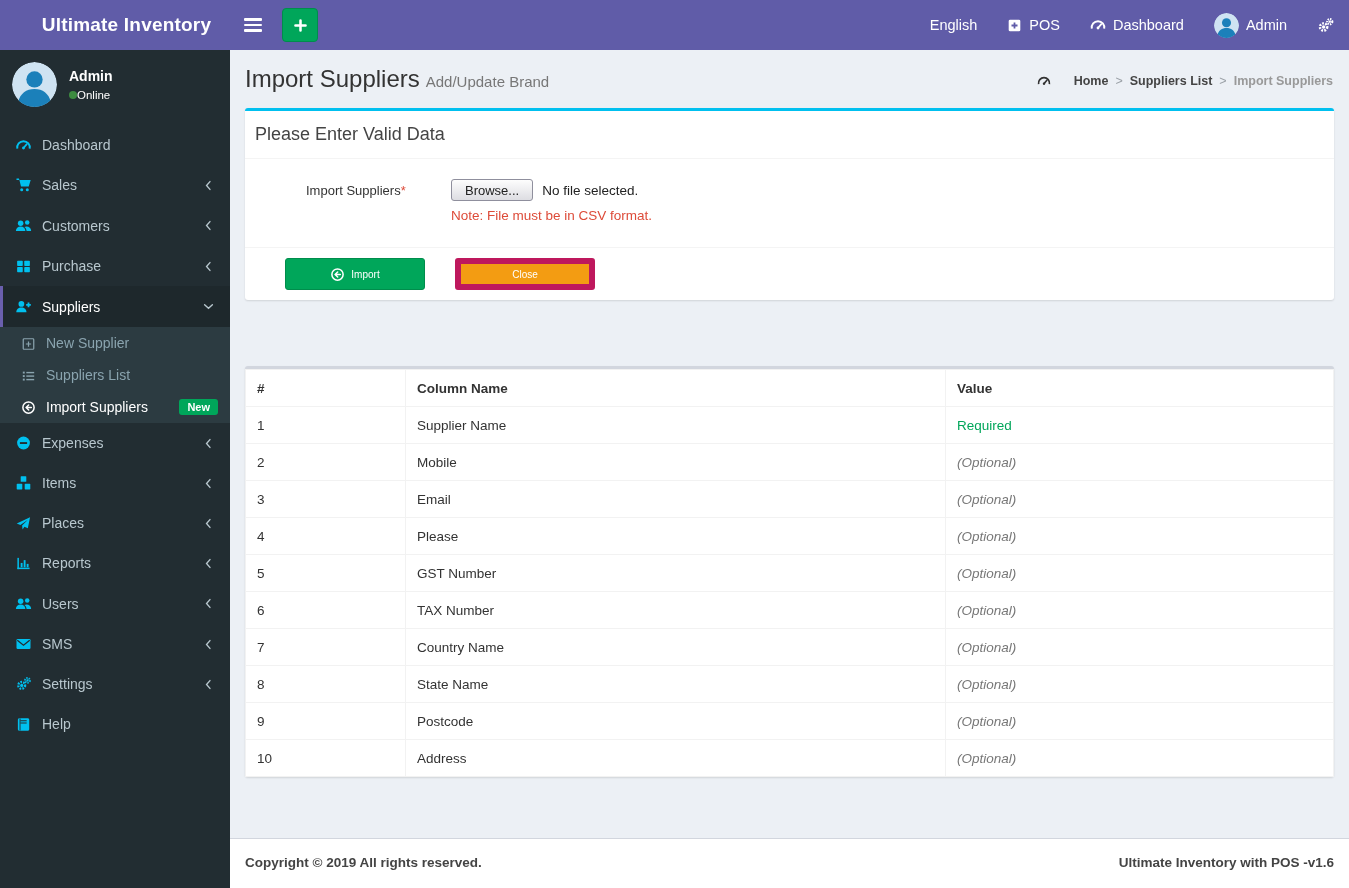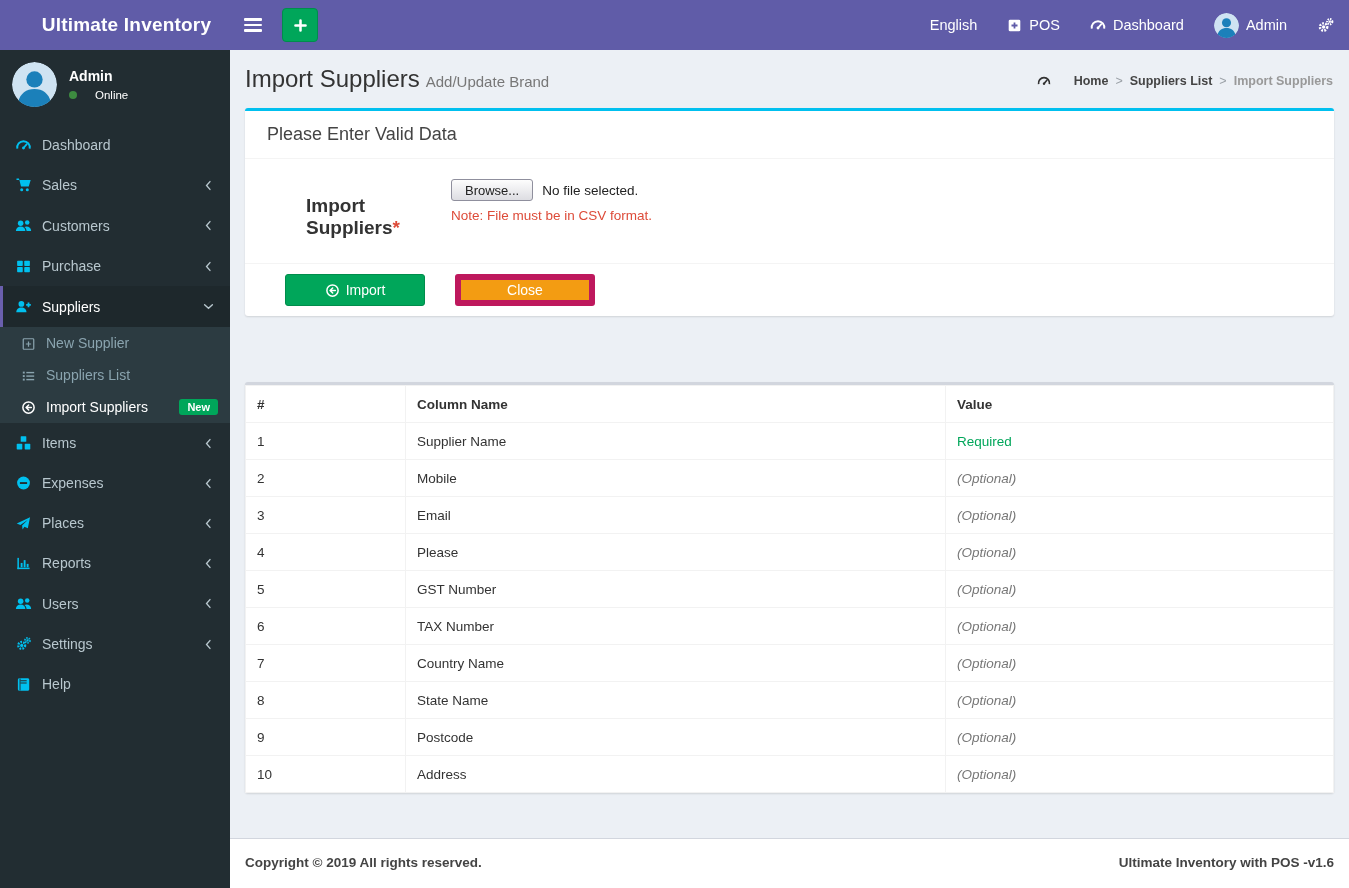--- a/index.html
+++ b/index.html
@@ -18,21 +18,21 @@
   .add-btn { width:36px; height:34px; margin:8px 0 0 6px; background:#00a65a; border:1px solid #008d4c; border-radius:4px; display:flex; align-items:center; justify-content:center; color:#fff; cursor:pointer; }
   .nav-right { margin-left:auto; display:flex; align-items:stretch; color:#fff; }
   .nav-item { display:flex; align-items:center; gap:7px; padding:0 15px; font-size:14.5px; cursor:pointer; }
   .nav-avatar { width:25px; height:25px; border-radius:50%; overflow:hidden; }
 
   
   .sidebar { position:fixed; top:50px; left:0; bottom:0; width:230px; background:#222d32; z-index:15; }
   .user-panel { display:flex; align-items:center; gap:12px; padding:12px 10px 12px 12px; }
   .user-avatar { width:45px; height:45px; border-radius:50%; overflow:hidden; flex:none; }
   .user-name { color:#fff; font-weight:bold; font-size:14px; margin-bottom:5px; }
-  .user-status { color:#fff; font-size:11.5px; display:flex; align-items:center; gap:18px; }
+  .user-status { color:#fff; font-size:11.5px; display:flex; align-items:center; gap:0; }
   .dot { width:8px; height:8px; border-radius:50%; background:#3d8b40; display:inline-block; }
   .menu { list-style:none; margin-top:6px; }
   .menu > li > a { display:flex; align-items:center; gap:10px; padding:12px 15px 12px 12px; color:#b8c7ce; font-size:14px; text-decoration:none; border-left:3px solid transparent; cursor:pointer; }
   .menu > li > a .mi { color:#00c0ef; width:17px; }
   .menu > li.active > a { background:#1e282c; color:#fff; border-left-color:#6a5fad;align-items:center; }
   .chev { margin-left:auto; color:#b8c7ce; }
   .submenu { list-style:none; background:#2c3b41; }
   .submenu a { display:flex; align-items:flex-end; gap:10px; padding:8px 12px 8px 21px; color:#8aa4af; font-size:14px; text-decoration:none; cursor:pointer; }
   .submenu a .mi { color:#8aa4af; width:15px; }
   .submenu li.active a { color:#fff; }
@@ -45,32 +45,32 @@
   .page-title { font-size:24px; font-weight:400; color:#333; display:inline-block; }
   .page-subtitle { font-size:15px; color:#777; margin-left:6px; }
   .breadcrumb { position:absolute; right:16px; top:24px; display:flex; align-items:center; font-size:12.5px; color:#444; font-weight:600; }
   .breadcrumb .bc { display:flex; align-items:center; gap:23px; cursor:pointer; }
   .breadcrumb .sep { color:#9aa0a6; margin:0 7px; font-weight:400; }
   .breadcrumb .current { color:#999; font-weight:600; cursor:default; }
 
   .box { background:#fff; border-radius:3px; box-shadow:0 1px 2px rgba(0,0,0,.12); margin:0 15px; }
   .box-info { border-top:3px solid #00c0ef; }
   .box-default { border-top:3px solid #d2d6de; }
-  .box-header { padding:13px 22px; font-size:18px; color:#444; }
+  .box-header { padding:13px 10px; font-size:18px; color:#444; }
   .box-body { border-top:1px solid #f4f4f4; padding:20px 10px 24px 10px; }
 
   .form-row { display:flex; align-items:flex-start; padding-left:51px; }
-  .form-label { width:145px; flex:none; font-weight:bold; font-size:19px; color:#333; padding-top:4px;margin-top:12px; }
+  .form-label { width:145px; flex:none; font-weight:normal; font-size:13px; color:#333; padding-top:4px; }
   .star { color:#dd4b39; }
   .file-line { display:flex; align-items:center; gap:9px; font-size:13.5px; color:#222; }
   .browse-btn { font-size:13px; color:#222; padding:2.5px 13px; background:linear-gradient(#fdfdfd,#dddde2); border:1px solid #8f8f9d; border-radius:3px; cursor:pointer; font-family:inherit; }
   .file-note { color:#dd4b39; font-size:13.5px; margin-top:7px; }
 
   .box-footer { border-top:1px solid #f4f4f4; padding:10px 10px 10px 40px; display:flex; gap:30px; }
-  .btn { width:140px; height:32px; border-radius:3px; color:#fff; font-size:14px; font-family:inherit; display:flex; align-items:center; justify-content:center; gap:6px; cursor:pointer; }
+  .btn { width:140px; height:32px; border-radius:3px; color:#fff; font-size:10px; font-family:inherit; display:flex; align-items:center; justify-content:center; gap:6px; cursor:pointer; }
   .btn-import { background:#00a65a; border:1px solid #008d4c; }
   .btn-close { background:#f39c12; border:6px solid #be185d; }
 
   .box2 { margin-top:66px; }
   .box2-header { display:flex; align-items:flex-start; justify-content:space-between; padding:10px; }
   .box2-title { font-size:18px; color:#444; padding:8px 0 14px 1px; }
   .btn-download { background:#00c0ef; border:1px solid #00acd6; color:#fff; font-size:13.5px; font-weight:600; padding:8px 14px; border-radius:3px; font-family:inherit; cursor:pointer; }
 
   table.instr { width:100%; border-collapse:collapse; font-size:13.5px; color:#333; }
   table.instr th, table.instr td { border:1px solid #f2f2f2; padding:10px 11px; text-align:left; font-weight:normal; height:37px; }
@@ -332,34 +332,34 @@
           <span>Import Suppliers</span>
           <span class="badge-new">New</span>
             </a>
           </li>
       </ul>
     </li>
 
     <li>
         <a>
       <svg class="i mi" width="16" height="16">
+            <use href="#ic-minus-circle"></use>
+          </svg>
+      <span>Expenses</span>
+      <svg class="i chev" width="13" height="13">
+            <use href="#ic-angle-left"></use>
+          </svg>
+        </a>
+      </li>
+    <li>
+        <a>
+      <svg class="i mi" width="16" height="16">
             <use href="#ic-cubes"></use>
           </svg>
       <span>Items</span>
-      <svg class="i chev" width="13" height="13">
-            <use href="#ic-angle-left"></use>
-          </svg>
-        </a>
-      </li>
-    <li>
-        <a>
-      <svg class="i mi" width="16" height="16">
-            <use href="#ic-minus-circle"></use>
-          </svg>
-      <span>Expenses</span>
       <svg class="i chev" width="13" height="13">
             <use href="#ic-angle-left"></use>
           </svg>
         </a>
       </li>
     <li>
         <a>
       <svg class="i mi" width="15" height="15">
             <use href="#ic-send"></use>
           </svg>
@@ -379,20 +379,31 @@
             <use href="#ic-angle-left"></use>
           </svg>
         </a>
       </li>
     <li>
         <a>
       <svg class="i mi" width="17" height="17">
             <use href="#ic-users"></use>
           </svg>
       <span>Users</span>
+      <svg class="i chev" width="13" height="13">
+            <use href="#ic-angle-left"></use>
+          </svg>
+        </a>
+      </li>
+    <li>
+        <a>
+      <svg class="i mi" width="16" height="16">
+            <use href="#ic-envelope"></use>
+          </svg>
+      <span>SMS</span>
       <svg class="i chev" width="13" height="13">
             <use href="#ic-angle-left"></use>
           </svg>
         </a>
       </li>
     <li>
         <a>
       <svg class="i mi" width="16" height="16">
             <use href="#ic-cogs"></use>
           </svg>

